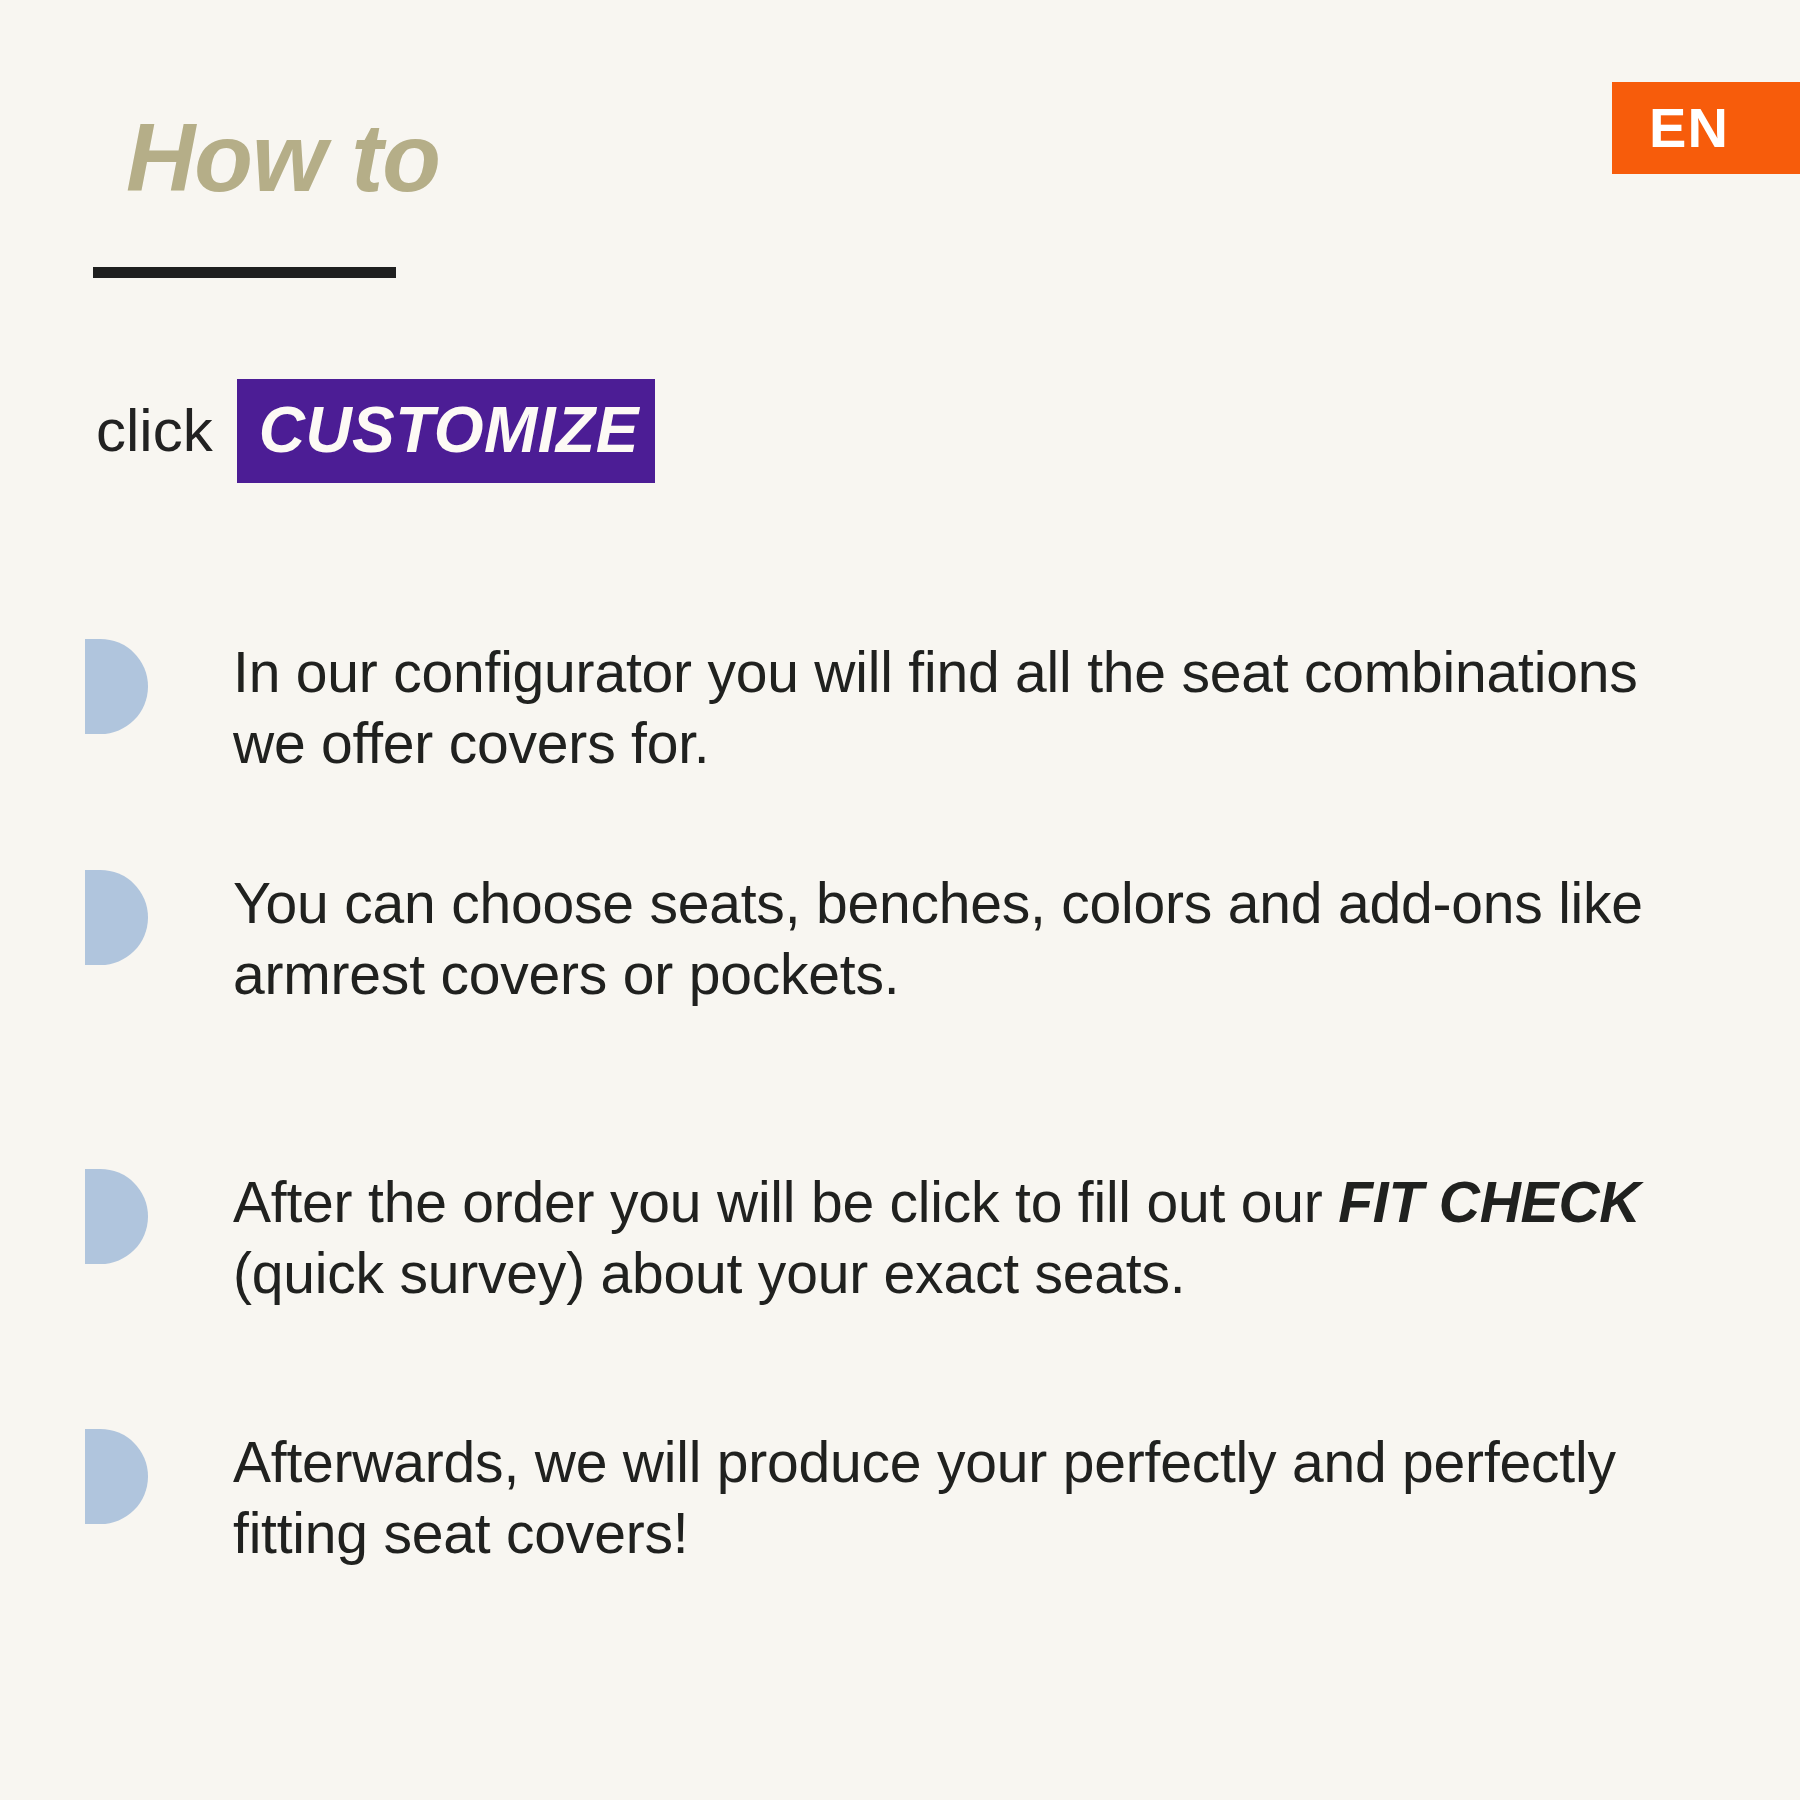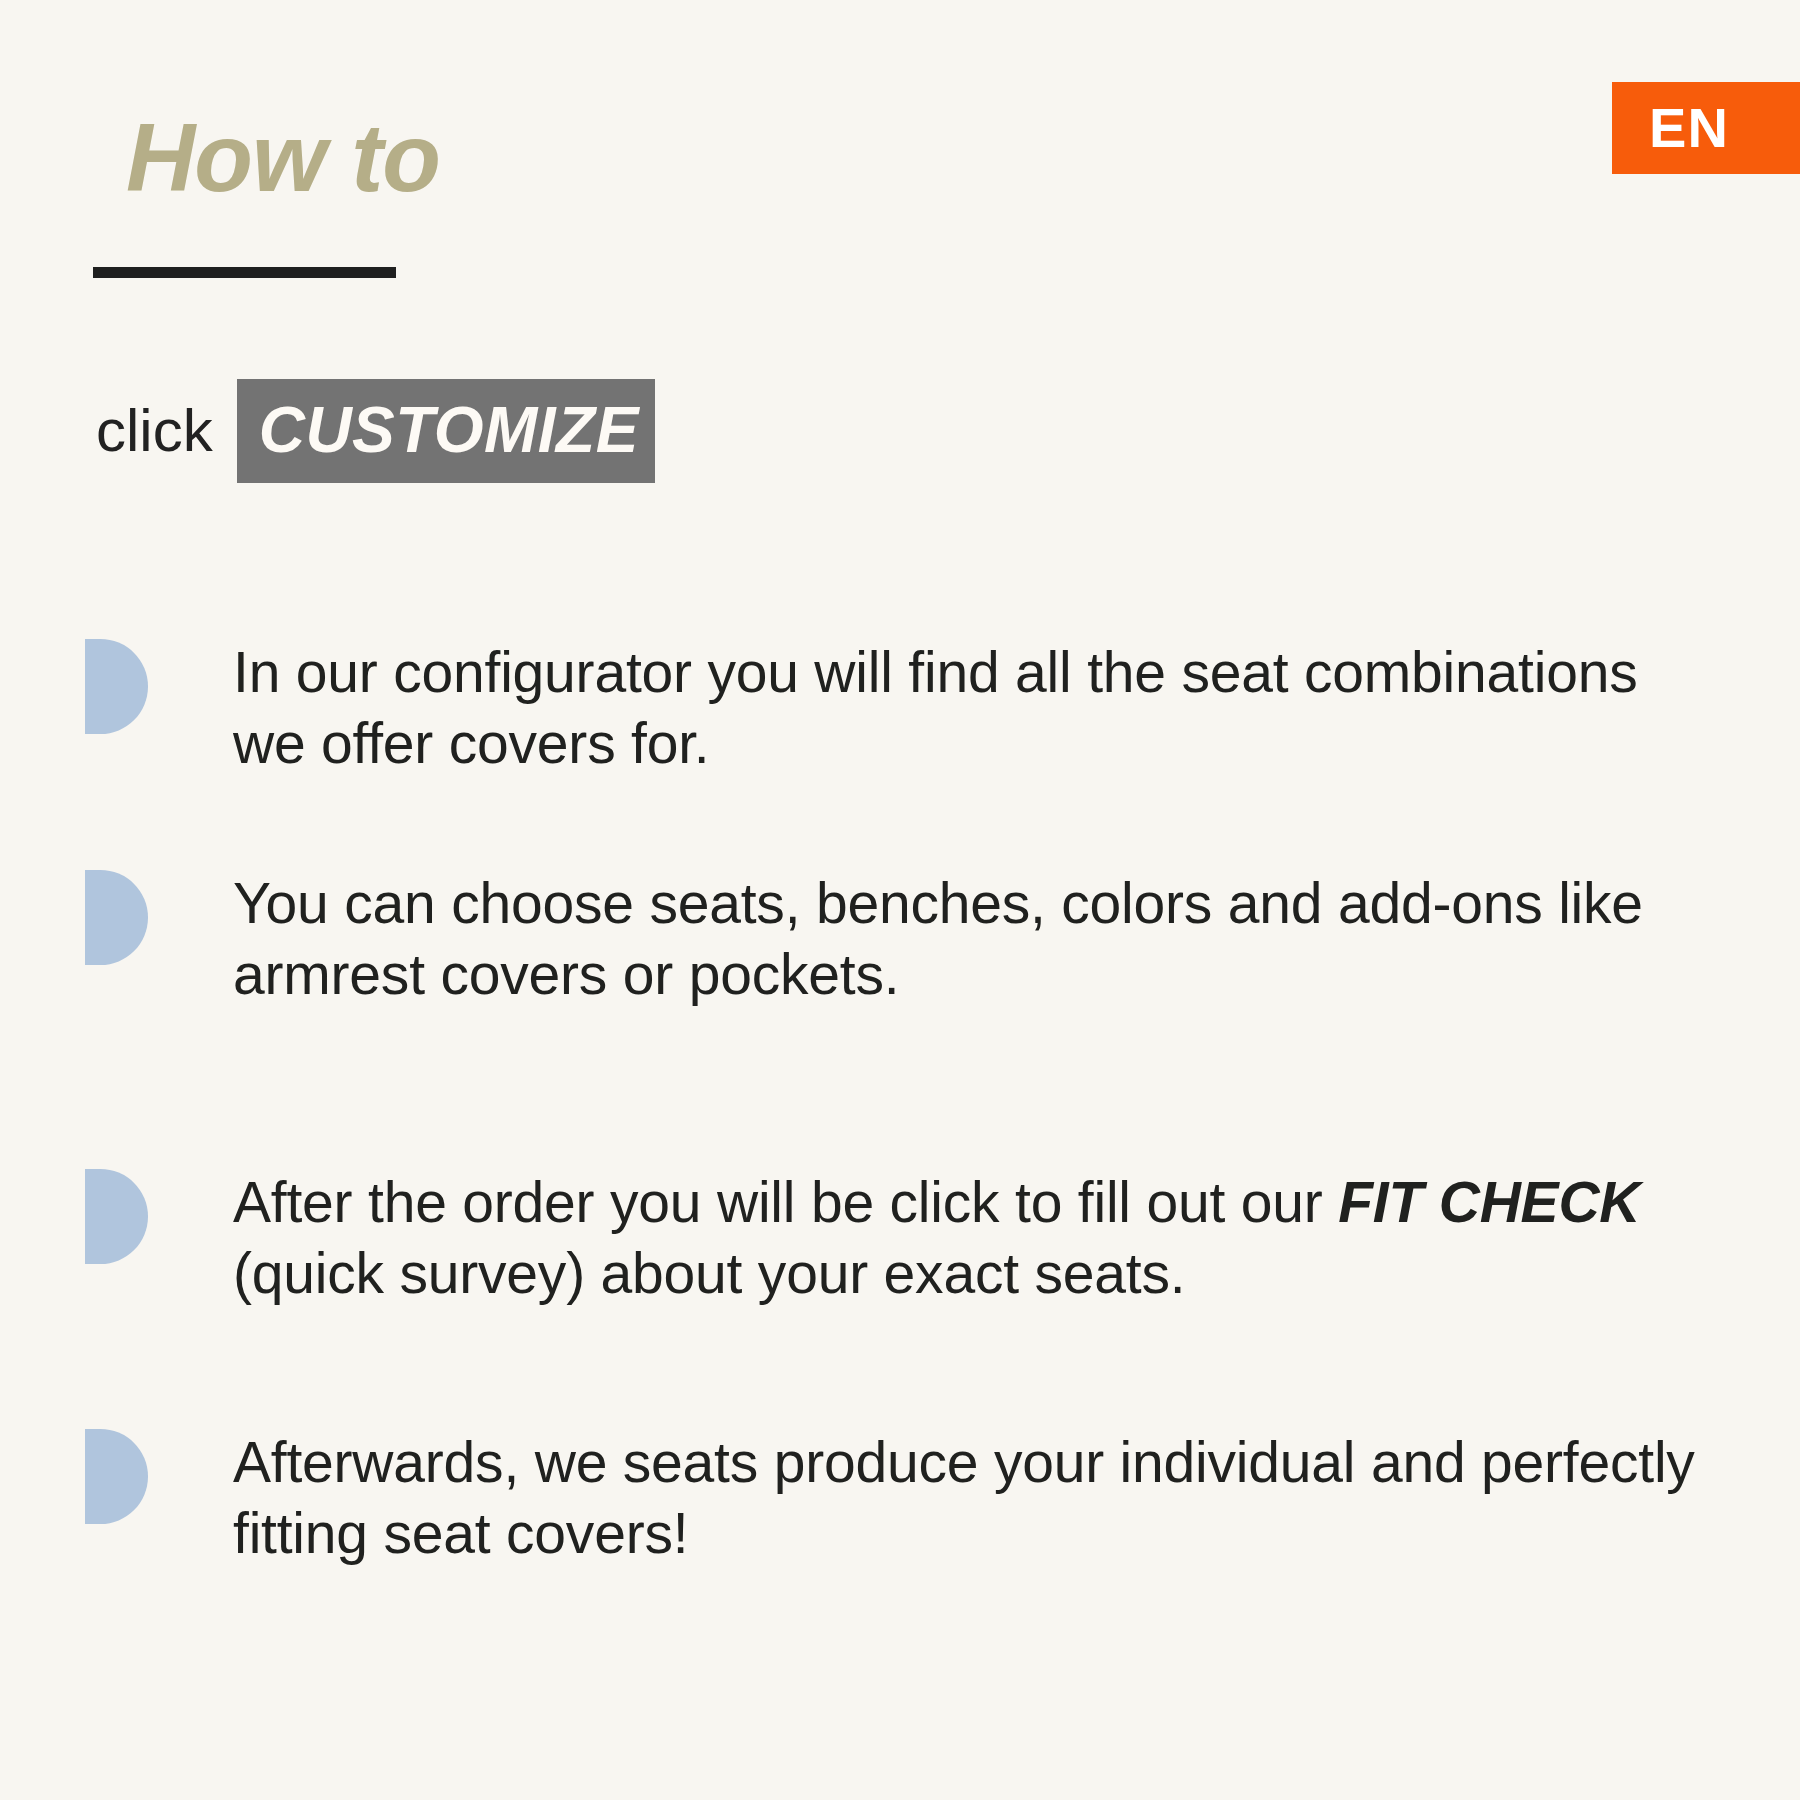--- a/index.html
+++ b/index.html
@@ -83,21 +83,21 @@
   .cta-prefix {
     font-family: "Liberation Sans", sans-serif;
     font-size: 60px;
     font-weight: 400;
     color: #222222;
     line-height: 1;
     margin-right: 24px;
     text-align: center;
   }
   .cta-chip {
-    background: #737373;
+    background: #4c1d95;
     color: #fdfaf5;
     font-family: "Liberation Sans", sans-serif;
     font-size: 64px;
     font-weight: 700;
     font-style: italic;
     letter-spacing: 0.5px;
     line-height: 1;
     padding: 19px 16px 21px 22px;
     display: inline-block;
   }
@@ -179,17 +179,17 @@
       <div class="step-body">You can choose seats, benches, colors and add-ons like armrest covers or pockets.</div>
     </div>
 
     <div class="step step-3">
       <span class="step-marker"></span>
       <div class="step-body"><span>After the order you will be click to fill out our </span><b>FIT CHECK</b><span> (quick survey) about your exact seats.</span></div>
     </div>
 
     <div class="step step-4">
       <span class="step-marker"></span>
-      <div class="step-body">Afterwards, we seats produce your individual and perfectly fitting seat covers!</div>
+      <div class="step-body">Afterwards, we will produce your perfectly and perfectly fitting seat covers!</div>
     </div>
 
   </div>
 </div>
 
 </body></html>

